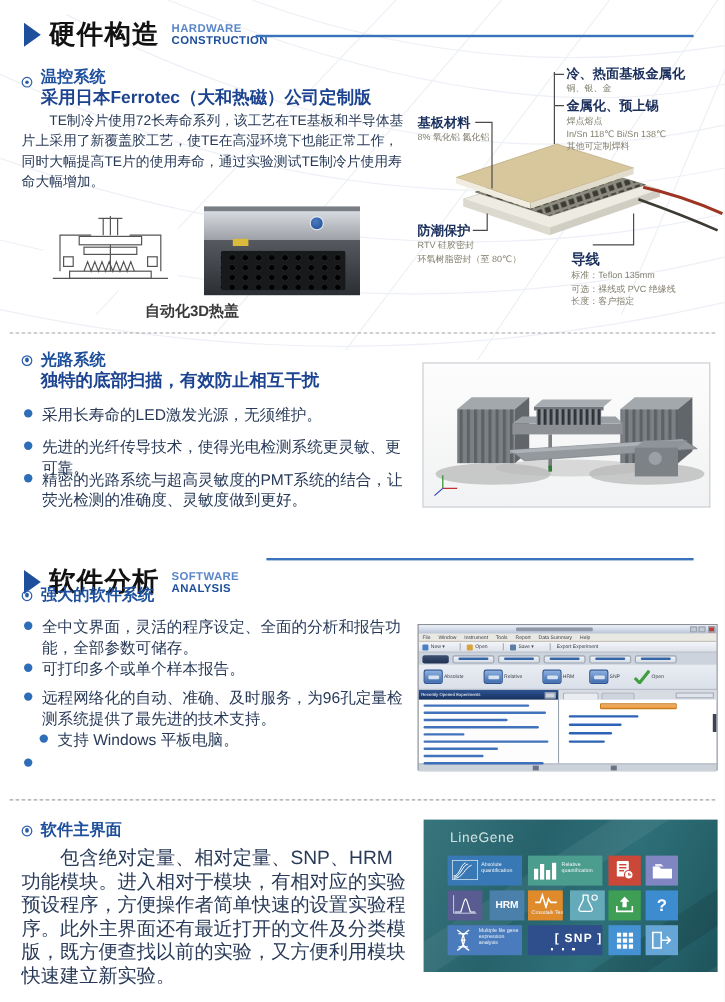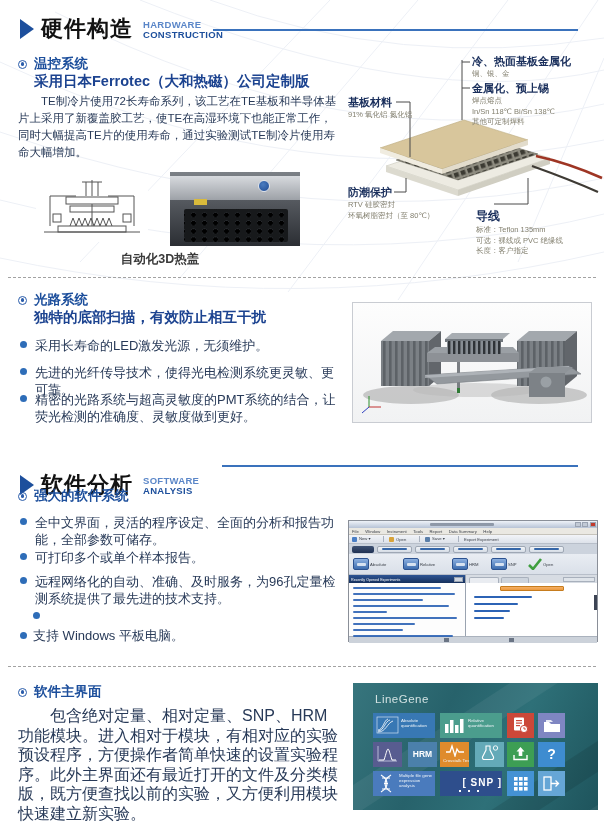--- a/index.html
+++ b/index.html
@@ -128,21 +128,21 @@
   <div class="abs hdr" style="left:20px; top:14px;">
     <span class="tri"></span>
     <span class="hdr-title">硬件构造</span>
     <span class="hdr-en">
       <div class="en1">HARDWARE</div>
       <div class="en2">CONSTRUCTION</div>
     </span>
   </div>
   <div class="abs hline" style="left:213px; top:29px; width:365px;"></div>
 
-  <div class="abs sec" style="left:18px; top:55px;">
+  <div class="abs sec" style="left:18px; top:55px;align-items:flex-end;">
     <span class="ring"></span>
     <span class="sec-title">温控系统</span>
   </div>
   <div class="abs sub-title" style="left:34px; top:72px;">采用日本Ferrotec（大和热磁）公司定制版</div>
   <div class="abs para" style="left:18px; top:93px; width:320px;">TE制冷片使用72长寿命系列，该工艺在TE基板和半导体基片上采用了新覆盖胶工艺，使TE在高湿环境下也能正常工作，同时大幅提高TE片的使用寿命，通过实验测试TE制冷片使用寿命大幅增加。</div>
 
   <div class="abs" style="left:336px; top:50px; width:268px; height:218px;">
     <svg width="268" height="218" style="position:absolute;left:0;top:0;">
       <defs>
         <pattern id="pins" width="7" height="7" patternUnits="userSpaceOnUse" patternTransform="rotate(-19)">
@@ -178,21 +178,21 @@
       <div class="ann-d">铜、银、金</div>
     </div>
     <div class="abs" style="left:136px; top:31px;">
       <div class="ann-label">金属化、预上锡</div>
       <div class="ann-d">焊点熔点</div>
       <div class="ann-d">In/Sn 118℃  Bi/Sn 138℃</div>
       <div class="ann-d">其他可定制焊料</div>
     </div>
     <div class="abs" style="left:12px; top:45px;">
       <div class="ann-label">基板材料</div>
-      <div class="ann-d">91% 氧化铝 氮化铝</div>
+      <div class="ann-d">8% 氧化铝 氮化铝</div>
     </div>
     <div class="abs" style="left:12px; top:135px;">
       <div class="ann-label">防潮保护</div>
       <div class="ann-d">RTV 硅胶密封</div>
       <div class="ann-d">环氧树脂密封（至 80℃）</div>
     </div>
     <div class="abs" style="left:140px; top:158px;">
       <div class="ann-label" style="font-size:12px;">导线</div>
       <div class="ann-d">标准：Teflon 135mm</div>
       <div class="ann-d">可选：裸线或 PVC 绝缘线</div>
@@ -312,21 +312,21 @@
     <span class="bt">全中文界面，灵活的程序设定、全面的分析和报告功能，全部参数可储存。</span>
   </div>
   <div class="abs bul" style="left:20px; top:549px; width:314px;">
     <span class="dot"></span>
     <span class="bt">可打印多个或单个样本报告。</span>
   </div>
   <div class="abs bul" style="left:20px; top:573px; width:318px;">
     <span class="dot"></span>
     <span class="bt">远程网络化的自动、准确、及时服务，为96孔定量检测系统提供了最先进的技术支持。</span>
   </div>
-  <div class="abs bul" style="left:33px; top:608px; width:314px;flex-direction:column;">
+  <div class="abs bul" style="left:33px; top:608px; width:314px;">
     <span class="dot"></span>
     <span class="bt">支持 Windows 平板电脑。</span>
   </div>
   <div class="abs bul" style="left:20px; top:628px; width:314px;">
     <span class="dot"></span>
   </div>
 
   <div class="abs app" style="left:348px; top:520px;">
     <div class="titlebar">
       <div class="tbar-text"></div>

